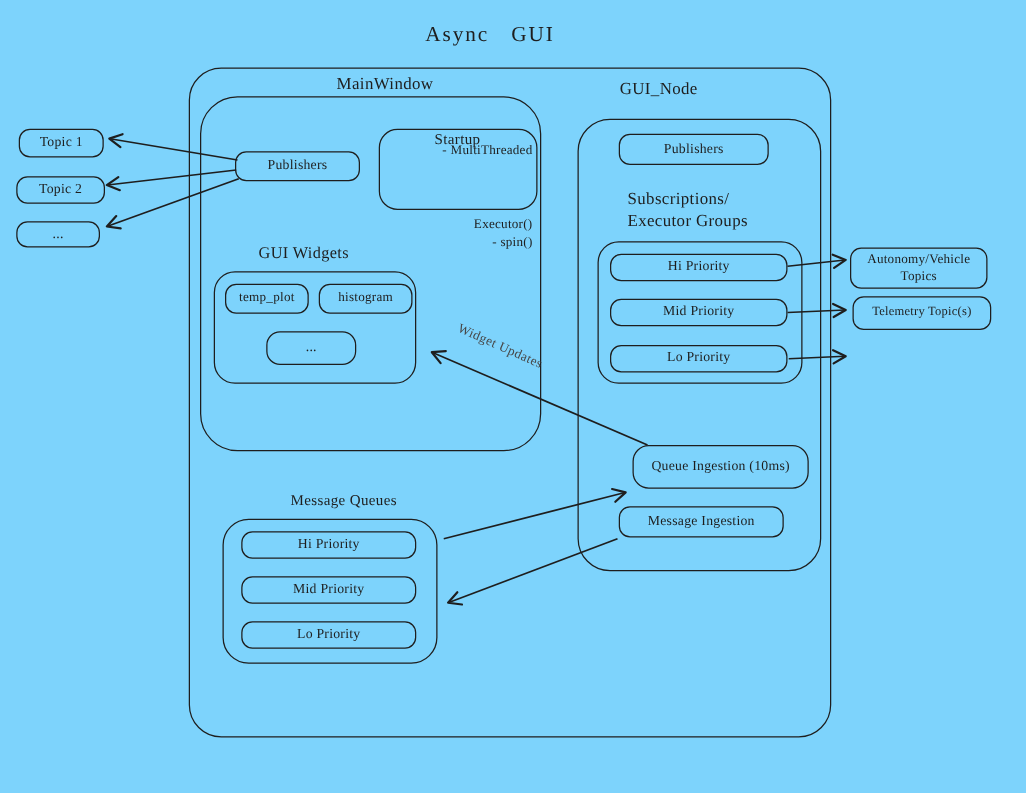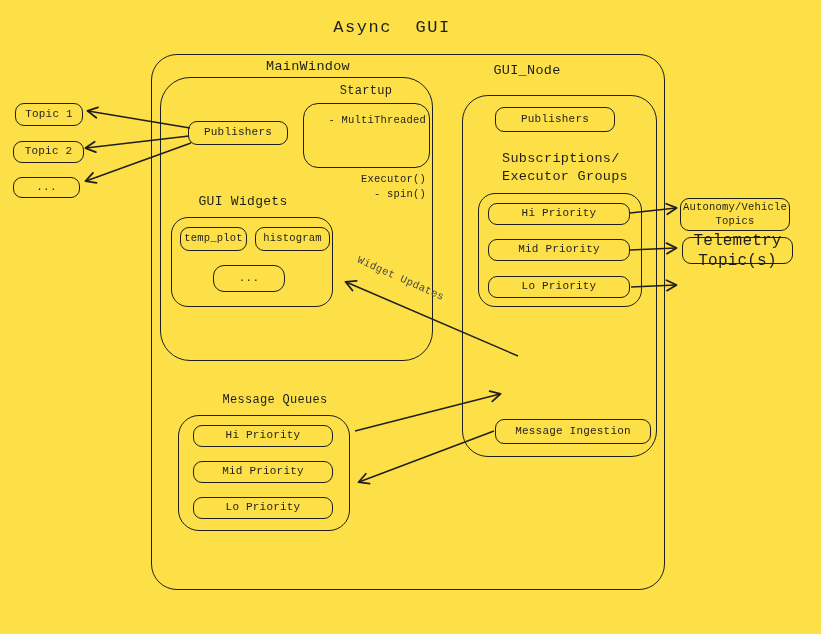--- a/index.html
+++ b/index.html
@@ -1,20 +1,20 @@
 <!DOCTYPE html>
 <html><head>
 <meta charset="utf-8">
 <style>
   html,body{margin:0;padding:0;background:#ffffff;}
   #canvas{
     position:relative;
     width:821px;height:634px;
-    background:#fde047;
-    font-family:Liberation Mono, monospace;
+    background:#7dd3fc;
+    font-family:Liberation Serif, serif;
     color:#1e1e1e;
     overflow:hidden;
   }
   .box{
     position:absolute;
     border:1.6px solid #1e1e1e;
     border-radius:9px;
     background:transparent;
     display:flex;
     align-items:center;
@@ -73,21 +73,21 @@
 
   <div class="frame" style="left:151px;top:54px;width:514px;height:536px;border-radius:26px;"></div>
 
   <div class="lbl" style="left:248px;top:59px;width:120px;font-size:13.5px;">MainWindow</div>
   <div class="frame" style="left:160px;top:77px;width:273px;height:284px;border-radius:30px;"></div>
 
   <div class="box" style="left:188px;top:121px;width:100px;height:24px;">
     <span>Publishers</span>
   </div>
 
-  <div class="lbl small-lbl" style="left:326px;top:84px;width:80px;">Startup</div>
+  <div class="lbl small-lbl" style="left:326px;top:104px;width:80px;">Startup</div>
   <div class="frame" style="left:303px;top:103px;width:127px;height:65px;border-radius:15px;"></div>
   <div class="startup-text" style="left:314px;top:113px;width:112px;text-align:right;">
     <div>- MultiThreaded</div>
     <div class="indent">Executor()</div>
     <div>- spin()</div>
   </div>
 
   <div class="lbl" style="left:183px;top:194px;width:120px;">GUI Widgets</div>
   <div class="frame" style="left:171px;top:217px;width:162px;height:90px;border-radius:17px;"></div>
   <div class="box" style="left:180px;top:227px;width:67px;height:24px;font-size:10.5px;">
@@ -116,38 +116,41 @@
   <div class="box" style="left:488px;top:203px;width:142px;height:22px;">
     <span>Hi Priority</span>
   </div>
   <div class="box" style="left:488px;top:239px;width:142px;height:22px;">
     <span>Mid Priority</span>
   </div>
   <div class="box" style="left:488px;top:276px;width:142px;height:22px;">
     <span>Lo Priority</span>
   </div>
 
-  <div class="box" style="left:495px;top:419px;width:156px;height:25px;">
+  <div class="box" style="left:506px;top:356px;width:141px;height:35px;border-radius:13px;">
+    <span>Queue Ingestion (10ms)</span>
+  </div>
+  <div class="box" style="left:495px;top:405px;width:132px;height:25px;">
     <span>Message Ingestion</span>
   </div>
 
   <div class="box" style="left:15px;top:103px;width:68px;height:23px;">
     <span>Topic 1</span>
   </div>
   <div class="box" style="left:13px;top:141px;width:71px;height:22px;">
     <span>Topic 2</span>
   </div>
   <div class="box" style="left:13px;top:177px;width:67px;height:21px;">
     <span>...</span>
   </div>
 
   <div class="box" style="left:680px;top:198px;width:110px;height:33px;font-size:10.5px;padding:0 6px;">
     <span>Autonomy/Vehicle Topics</span>
   </div>
-  <div class="box" style="left:682px;top:237px;width:111px;height:27px;font-size:16px;">
+  <div class="box" style="left:682px;top:237px;width:111px;height:27px;font-size:10px;">
     <span>Telemetry Topic(s)</span>
   </div>
 
   <div class="lbl small-lbl" style="left:215px;top:393px;width:120px;">Message Queues</div>
   <div class="frame" style="left:178px;top:415px;width:172px;height:116px;border-radius:21px;"></div>
   <div class="box" style="left:193px;top:425px;width:140px;height:22px;">
     <span>Hi Priority</span>
   </div>
   <div class="box" style="left:193px;top:461px;width:140px;height:22px;">
     <span>Mid Priority</span>

